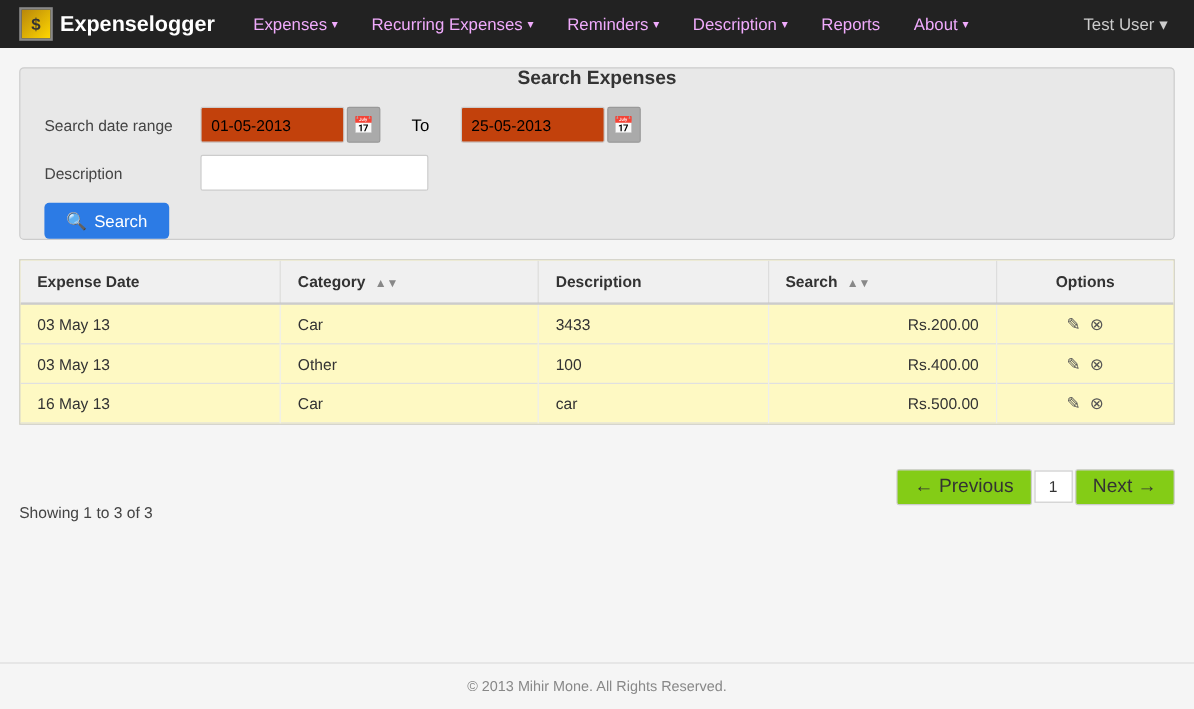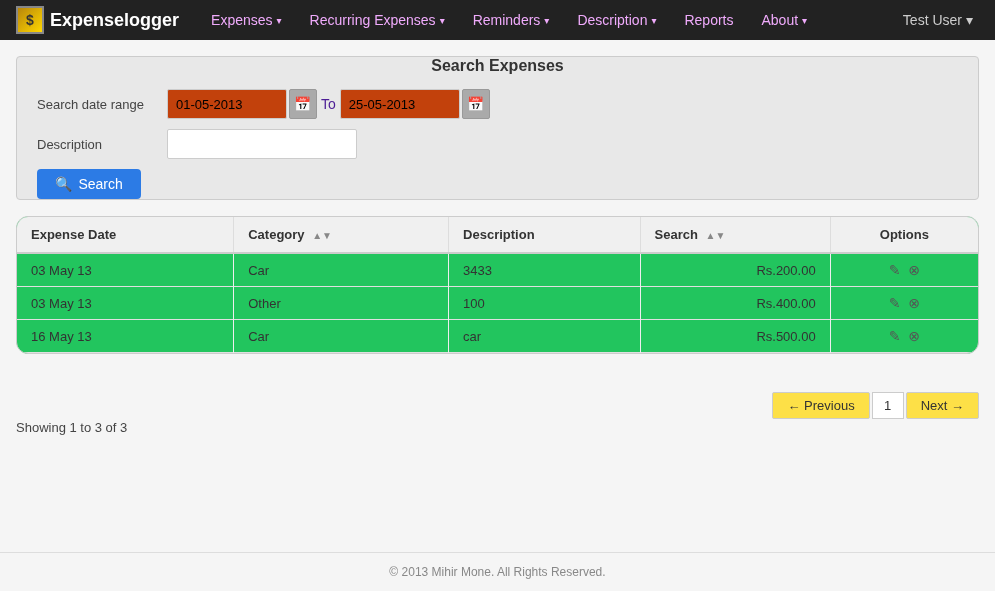--- a/index.html
+++ b/index.html
@@ -111,22 +111,22 @@
       display: flex;
       align-items: center;
       justify-content: center;
       cursor: pointer;
       margin-left: 2px;
       border-radius: 2px;
       font-size: 14px;
       color: #333;
     }
     .to-label {
-      margin: 0 4px;
-      color: #4c1d95;
+      margin: 0 26px;
+      color: #000000;
     }
     .desc-input {
       border: 1px solid #ccc;
       background: #fff;
       padding: 4px 8px;
       font-size: 13px;
       width: 190px;
       height: 30px;
       border-radius: 2px;
     }
@@ -140,23 +140,23 @@
       cursor: pointer;
       display: flex;
       align-items: center;
       gap: 6px;
       margin-top: 4px;
     }
 
     
     .table-container {
       margin: 0 16px;
-      background: #22c55e;
-      border: 1px solid #ccc;
-      border-radius: 12px;
+      background: #fef9c3;
+      border: 1px solid #ccc;
+      border-radius: 0;
       overflow: hidden;
     }
     table {
       width: 100%;
       border-collapse: collapse;
     }
     thead tr {
       background: #f0f0f0;
       border-bottom: 2px solid #ccc;
     }
@@ -205,23 +205,23 @@
       color: #444;
       margin-top: 44px;
     }
     .pagination-controls {
       display: flex;
       align-items: center;
       gap: 2px;
     }
     .page-btn {
       border: 1px solid #ccc;
-      background: #fde047;
+      background: #84cc16;
       padding: 5px 14px;
-      font-size: 13px;
+      font-size: 16px;
       cursor: pointer;
       color: #333;
       border-radius: 2px;
     }
     .page-num {
       border: 1px solid #ccc;
       background: #fff;
       padding: 5px 10px;
       font-size: 13px;
       color: #333;

